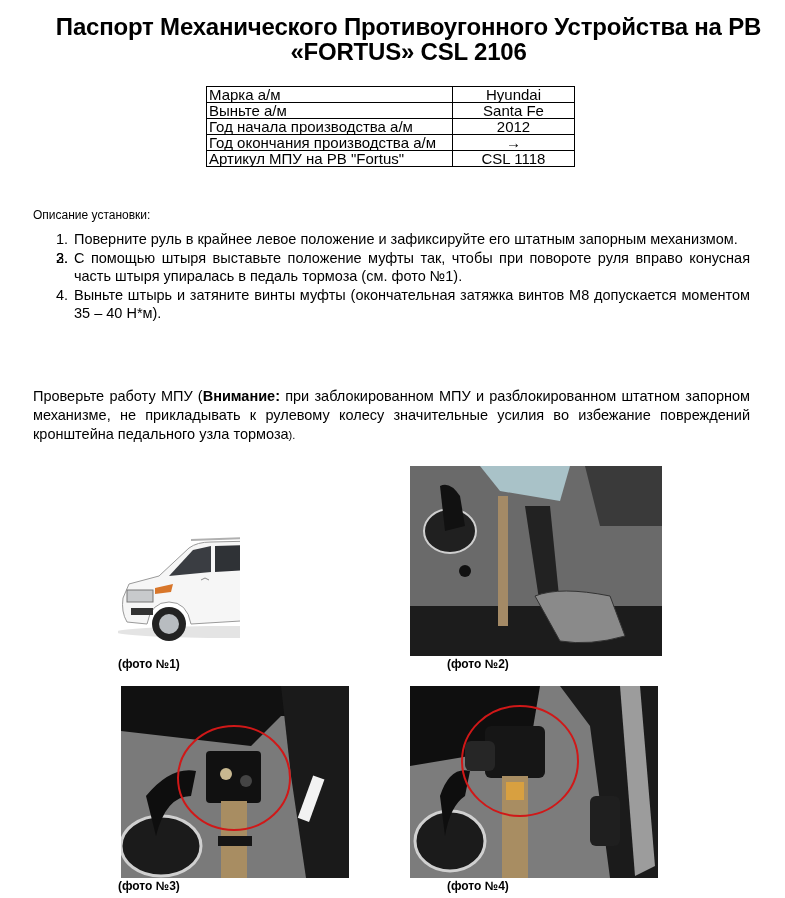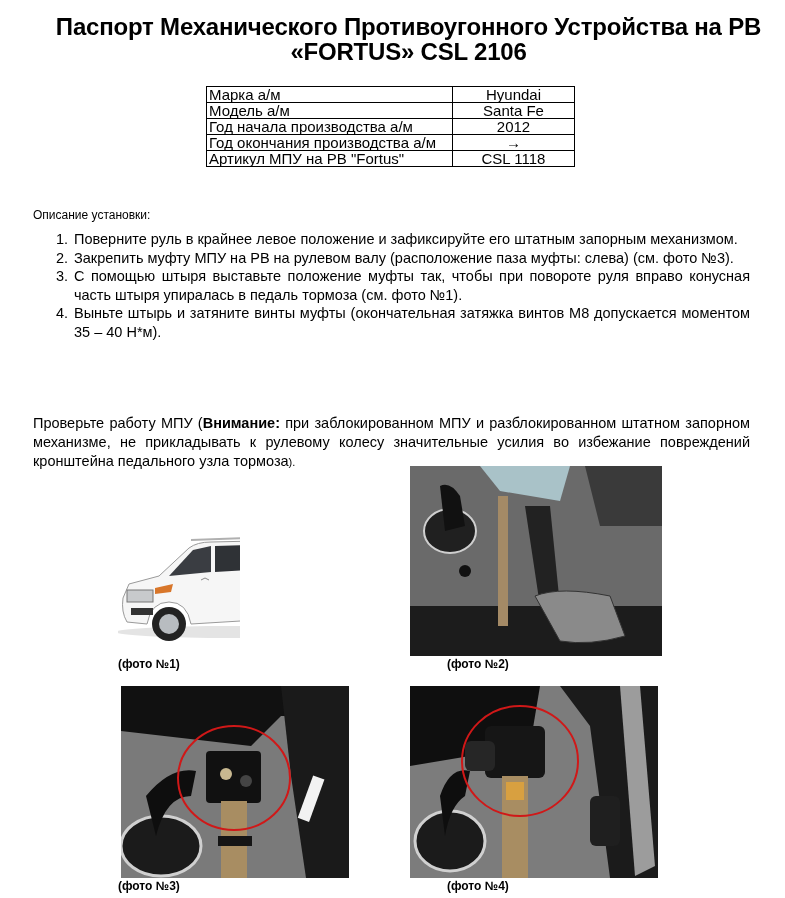--- a/index.html
+++ b/index.html
@@ -6,41 +6,41 @@
   body { width:785px; height:898px; position:relative; overflow:hidden; font-family:"Liberation Sans", sans-serif; color:#000; }
   .title { position:absolute; left:0; width:785px; top:14px; text-align:center; font-weight:bold; font-size:24px; line-height:25px; letter-spacing:-0.2px;padding-left:16px; }
   table.spec { position:absolute; left:206px; top:86px; border-collapse:collapse; font-size:15px; }
   table.spec td { border:1px solid #000; padding:0 2px; height:15px; line-height:15px; white-space:nowrap; }
   table.spec td.k { width:241px; }
   table.spec td.v { width:117px; text-align:center; }
   .section-title { position:absolute; left:33px; top:208px; font-size:12px; }
   ol.steps { position:absolute; left:56px; top:230px; width:694px; margin:0; padding:0; list-style:none; font-size:14.5px; line-height:18.5px; }
   ol.steps li { position:relative; padding-left:18px; text-align:justify; text-align-last:left; }
   ol.steps li .num { position:absolute; left:0; top:0; }
-  .check { position:absolute; left:33px; top:414px; width:717px; font-size:14.5px; line-height:19px; text-align:justify; }
+  .check { position:absolute; left:33px; top:387px; width:717px; font-size:14.5px; line-height:19px; text-align:justify; }
   .check .small { font-size:11px; }
   .photo { position:absolute; overflow:hidden; }
   .cap { position:absolute; font-weight:bold; font-size:12px; }
 </style>
 </head>
 <body>
 
 <div class="title">
   <div>Паспорт Механического Противоугонного Устройства на РВ</div>
   <div>«FORTUS» CSL 2106</div>
 </div>
 
 <table class="spec">
   <tbody>
       <tr>
         <td class="k">Марка а/м</td>
         <td class="v">Hyundai</td>
       </tr>
   <tr>
-        <td class="k">Модель а/м</td>
+        <td class="k">Выньте а/м</td>
         <td class="v">Santa Fe</td>
       </tr>
   <tr>
         <td class="k">Год начала производства а/м</td>
         <td class="v">2012</td>
       </tr>
   <tr>
         <td class="k">Год окончания производства а/м</td>
         <td class="v">→</td>
       </tr>
@@ -48,21 +48,21 @@
         <td class="k">Артикул  МПУ  на РВ "Fortus"</td>
         <td class="v">CSL 1118</td>
       </tr>
 </tbody>
   </table>
 
 <div class="section-title">Описание установки:</div>
 
 <ol class="steps">
   <li><span class="num">1.</span><span>Поверните руль в крайнее левое положение и зафиксируйте его штатным запорным механизмом.</span></li>
-  <li><span class="num">2.</span><span>Закрепить муфту МПУ на РВ на рулевом валу (расположение паза муфты: слева) (см. фото №3).</span></li>
+  <li><span class="num">2.</span></li>
   <li><span class="num">3.</span><span>С помощью штыря выставьте положение муфты так, чтобы при повороте руля вправо конусная часть штыря упиралась в педаль тормоза (см. фото №1).</span></li>
   <li><span class="num">4.</span><span>Выньте штырь и затяните винты муфты (окончательная затяжка винтов М8 допускается моментом 35 – 40 Н*м).</span></li>
 </ol>
 
 <div class="check"><span>Проверьте работу МПУ (</span><b>Внимание:</b><span> при заблокированном МПУ и разблокированном штатном запорном механизме, не прикладывать к рулевому колесу значительные усилия во избежание повреждений кронштейна педального узла тормоза</span><span class="small">).</span></div>
 
 <div class="photo" style="left:118px; top:520px; width:122px; height:128px; background:#fff;">
   <svg width="240" height="128" viewBox="0 0 240 128" style="position:absolute;left:-7px;top:0;">
     <ellipse cx="120" cy="112" rx="115" ry="6" fill="#e4e4e4"></ellipse>
     <path d="M12 78 L18 64 L48 56 L78 28 Q86 22 100 22 L190 20 Q200 20 205 30 L215 50 L220 70 L220 95 L200 100 L190 100 Q185 78 168 78 Q150 78 146 100 L80 104 Q76 82 58 82 Q40 82 36 104 L16 102 Q10 92 12 78 Z" fill="#f6f6f6" stroke="#9a9a9a" stroke-width="1"></path>

